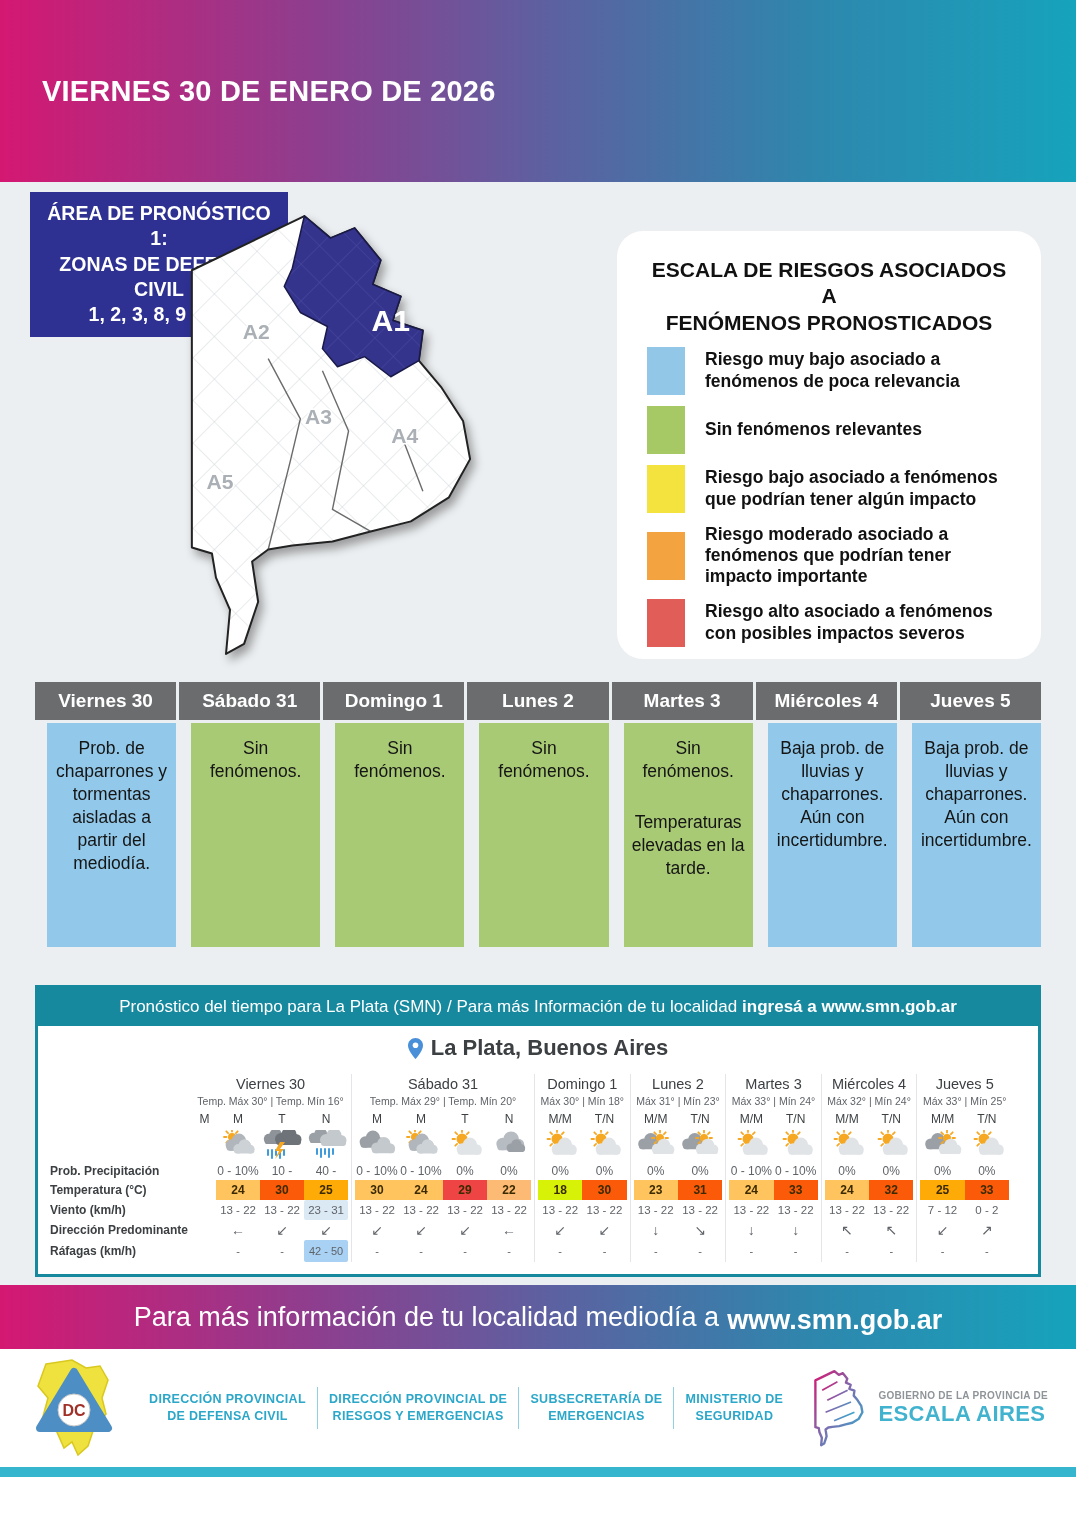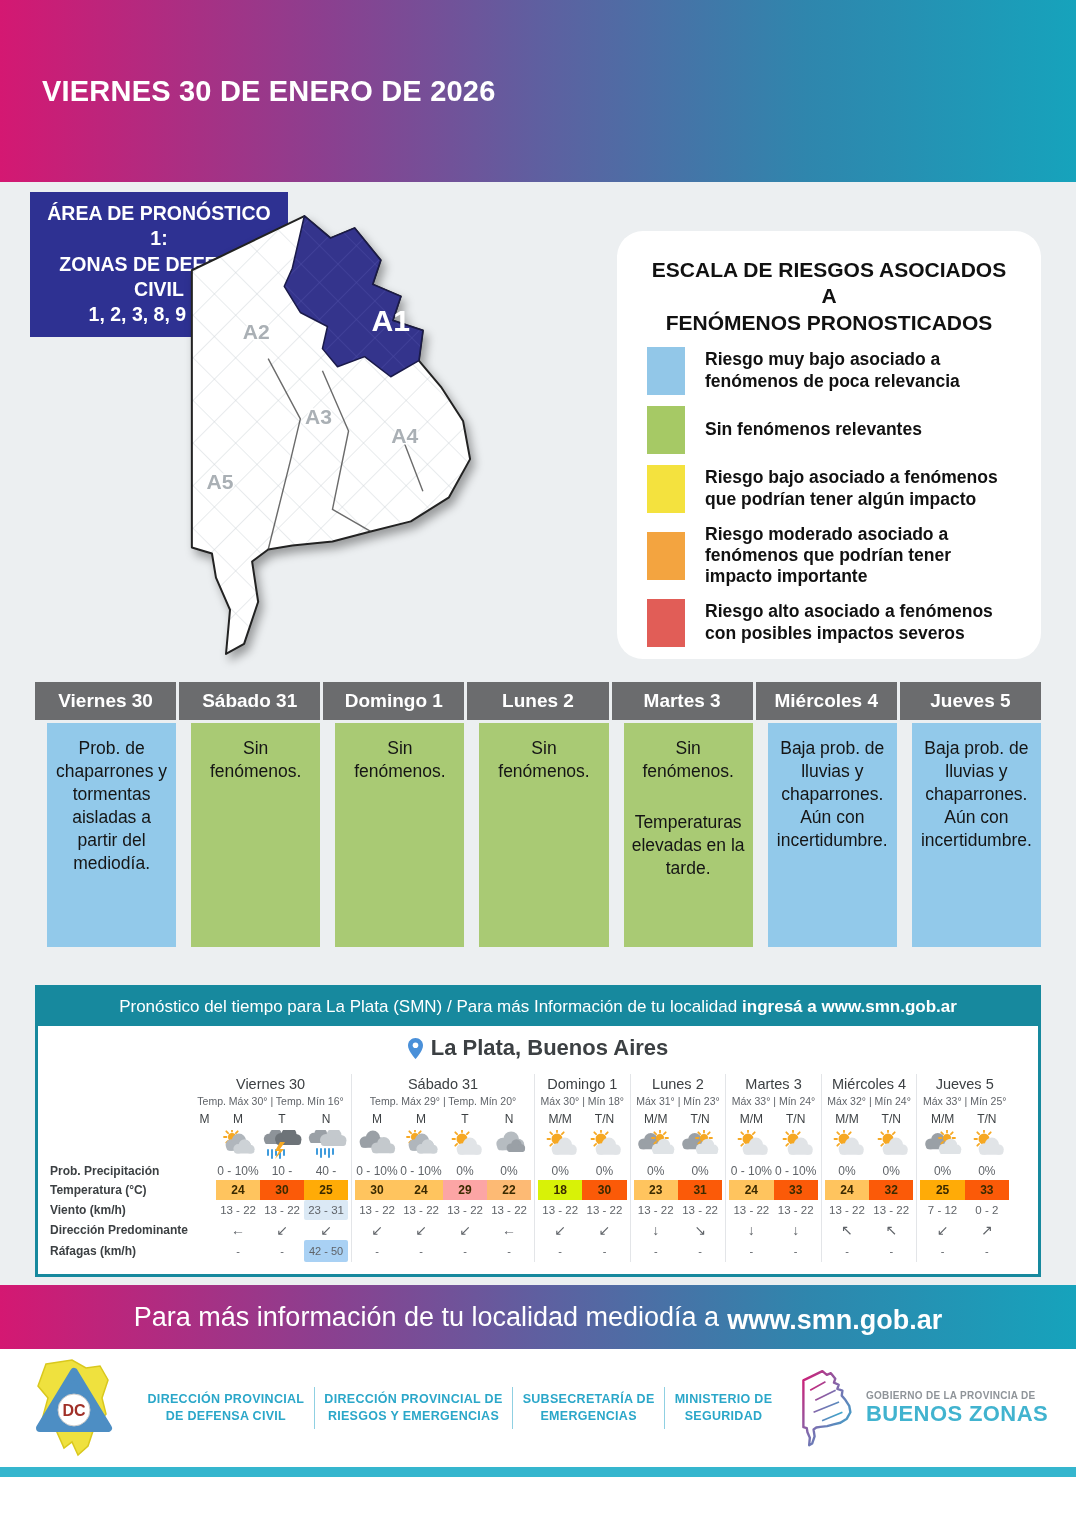--- a/index.html
+++ b/index.html
@@ -391,21 +391,21 @@
                       <rect x="-11" y="1" width="25" height="6" rx="3"></rect>
                     </g>
                   </svg>
                 </div>
                 <div class="fc-prob">0 - 10%</div>
                 <div class="fc-prob">0 - 10%</div>
                 <div class="fc-prob">0%</div>
                 <div class="fc-prob">0%</div>
                 <div class="fc-temp" style="background: rgb(255, 196, 94);">30</div>
                 <div class="fc-temp" style="background: rgb(255, 196, 94);">24</div>
-                <div class="fc-temp" style="background: #fca5a5;">29</div>
+                <div class="fc-temp" style="background: #ef4444;">29</div>
                 <div class="fc-temp" style="background: #fdba74;">22</div>
                 <div class="fc-wind">13 - 22</div>
                 <div class="fc-wind">13 - 22</div>
                 <div class="fc-wind">13 - 22</div>
                 <div class="fc-wind">13 - 22</div>
                 <div class="fc-dir">↙</div>
                 <div class="fc-dir">↙</div>
                 <div class="fc-dir">↙</div>
                 <div class="fc-dir">←</div>
                 <div class="fc-gust">-</div>
@@ -761,19 +761,19 @@
               <stop offset="1" stop-color="#2ab4d2"></stop>
           </linearGradient>
         </defs>
         <path d="M20 62 L132 8 L158 30 L182 20 L208 52 L200 76 L228 88 L220 112 L250 122
                  L246 152 L268 178 L290 212 L297 250 L276 288 L238 312 L198 322 L160 332 L120 336 L96 340
                  L80 352 L86 392 L72 434 L54 444 L58 400 L44 368 L40 344 L20 338 Z" fill="none" stroke="url(#bagrad)" stroke-width="14" stroke-linejoin="round"></path>
         <path d="M60 120 L150 70 M90 180 L210 120 M80 250 L230 190 M130 300 L250 250" stroke="url(#bagrad)" stroke-width="10" fill="none"></path>
       </svg>
       <div class="ba-text">
         <div class="t1">GOBIERNO DE LA PROVINCIA DE</div>
-        <div class="t2">BUENOS ZONAS</div>
+        <div class="t2">ESCALA AIRES</div>
       </div>
     </div>
   </div>
 
   <div class="bottom-strip"></div>
 </div>
 
 </body></html>

